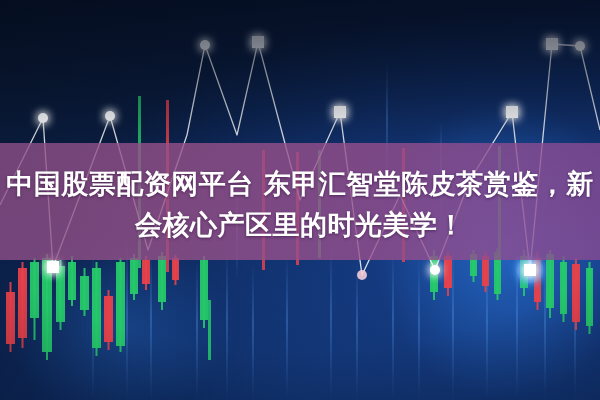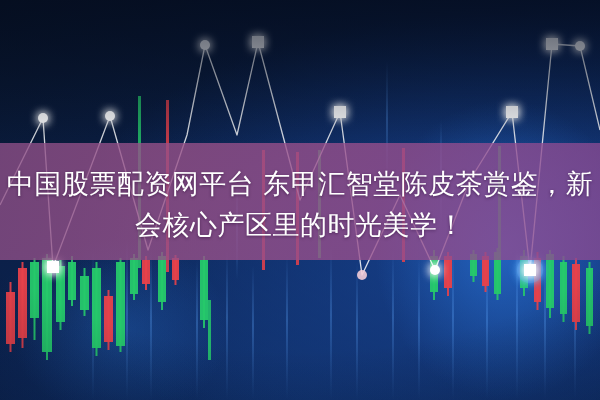--- a/index.html
+++ b/index.html
@@ -41,21 +41,21 @@
         rgba(150,78,140,.80) 62%,
         rgba(136,74,146,.80) 100%);
     mix-blend-mode:normal;
   }
 
   
   .headline{
     position:absolute;left:0;width:600px;
     text-align:center;
     color:#ffffff;
-    font-weight:normal;
+    font-weight:bold;
     font-size:27px;
     line-height:41px;
     letter-spacing:.5px;
     text-shadow:0 1px 3px rgba(40,10,50,.55);
     white-space:pre-line;
     user-select:none;
   }
 </style>
 </head>
 <body>

